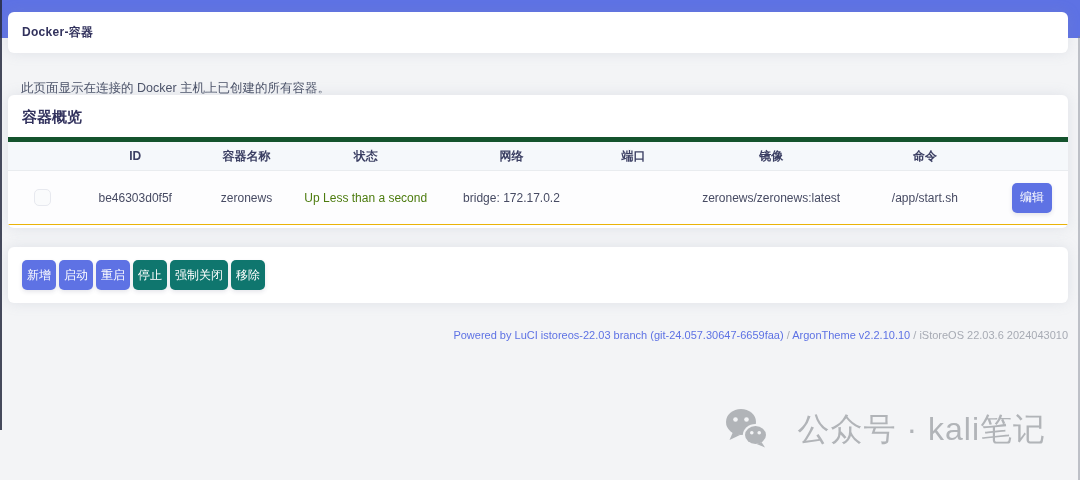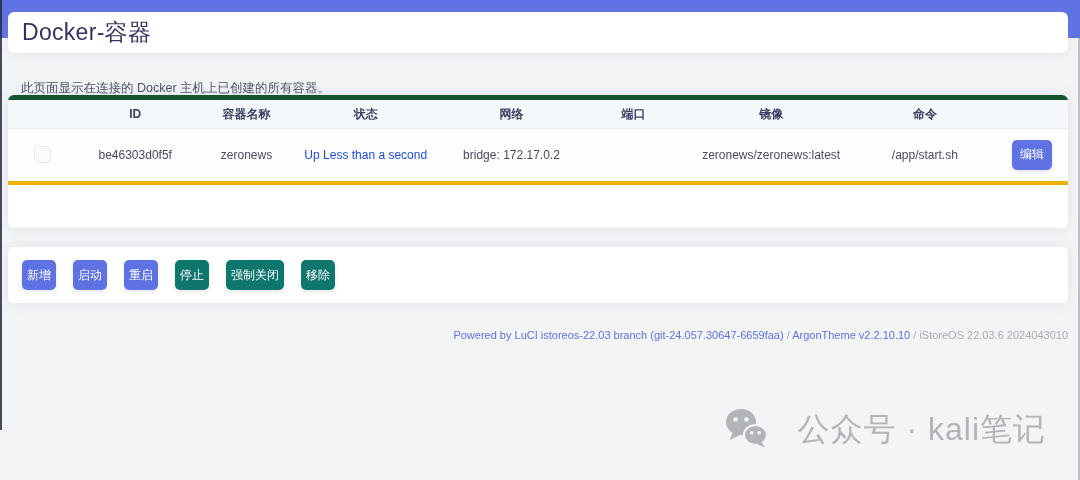--- a/index.html
+++ b/index.html
@@ -12,53 +12,53 @@
   }
   .topband { position:absolute; top:0; left:0; width:1080px; height:38px; background:#5e72e4; }
   .edge-left { position:absolute; top:0; left:0; width:2px; height:430px; background:#262a40; opacity:.85; }
   .edge-right { position:absolute; top:36px; right:0; width:2px; height:444px; background:#7d818f; opacity:.45; }
 
   .card {
     position:absolute; left:8px; width:1060px; background:#ffffff;
     border-radius:6px; box-shadow:0 0 14px rgba(136,152,170,.18);
   }
   .title-card { top:12px; height:41px; display:flex; align-items:center; padding:0 14px; }
-  .page-title { font-size:23px; font-weight:normal; color:#32325d; letter-spacing:.3px; }
+  .page-title { font-size:12px; font-weight:bold; color:#32325d; letter-spacing:.3px; }
 
   .intro { position:absolute; left:21px; top:80px; font-size:12.5px; color:#4b5268; }
 
   .overview-card { top:95px; height:133px; overflow:hidden; }
   .overview-title { font-size:15px; font-weight:bold; color:#32325d; padding:13px 14px 10px 14px; }
 
   table { width:100%; border-collapse:collapse; table-layout:fixed; }
   col.c-check{width:6.5%} col.c-id{width:11%} col.c-name{width:10%} col.c-status{width:12.5%}
   col.c-net{width:15%} col.c-port{width:8%} col.c-img{width:18%} col.c-cmd{width:11%} col.c-act{width:8%}
   thead th {
     background:#f5f8fb; border-top:5px solid #14532d; border-bottom:1px solid #e9ecef;
     height:31px; font-size:12px; font-weight:bold; color:#3b3f63; text-align:center;
   }
-  tbody td { height:54px; font-size:12px; color:#474b63; text-align:center; border-bottom:4px solid #eab308; background:#fdfdfe; }
-  td.status { color:#1d4ed8; }
+  tbody td { height:54px; font-size:12px; color:#474b63; text-align:center; border-bottom:1px solid #eab308; background:#fdfdfe; }
+  td.status { color:#4d7c0f; }
 
   .checkbox {
     width:17px; height:17px; border-radius:5px; background:#fafbfc;
     border:1px solid #e7e9ef; margin:0 auto;
   }
   .btn {
     display:inline-flex; align-items:center; justify-content:center;
     height:30px; padding:0 5px; min-width:33px; border:none; border-radius:5px;
     font-size:12px; color:#ffffff; cursor:pointer;
     font-family:"Liberation Sans","DejaVu Sans",sans-serif;
     box-shadow:0 2px 4px rgba(50,50,93,.12);
   }
   .btn-primary { background:#5e72e4; }
   .btn-danger  { background:#0f766e; }
   .edit-btn { width:40px; margin-right:16px; float:right;text-align:right; }
 
-  .actions-card { top:247px; height:56px; padding:13px 14px; display:flex; gap:17px; align-items:center; }
+  .actions-card { top:247px; height:56px; padding:13px 14px; display:flex; gap:3px; align-items:center; }
 
   .footer {
     position:absolute; top:329px; right:12px; font-size:11px; color:#a7abb4;
     white-space:nowrap;
     margin-left:35px;
   }
   .footer a { color:#5e72e4; text-decoration:none; }
 
   .watermark {
     position:absolute; top:408px; right:34px; display:flex; align-items:center; gap:29px;
@@ -73,20 +73,21 @@
 <div class="edge-left"></div>
 <div class="edge-right"></div>
 
 <div class="card title-card">
   <span class="page-title">Docker-容器</span>
 </div>
 
 <div class="intro">此页面显示在连接的 Docker 主机上已创建的所有容器。</div>
 
 <div class="card overview-card">
+  <div class="overview-title">容器概览</div>
   <table>
     <colgroup>
       <col class="c-check">
         <col class="c-id">
         <col class="c-name">
         <col class="c-status">
       <col class="c-net">
         <col class="c-port">
         <col class="c-img">
         <col class="c-cmd">

